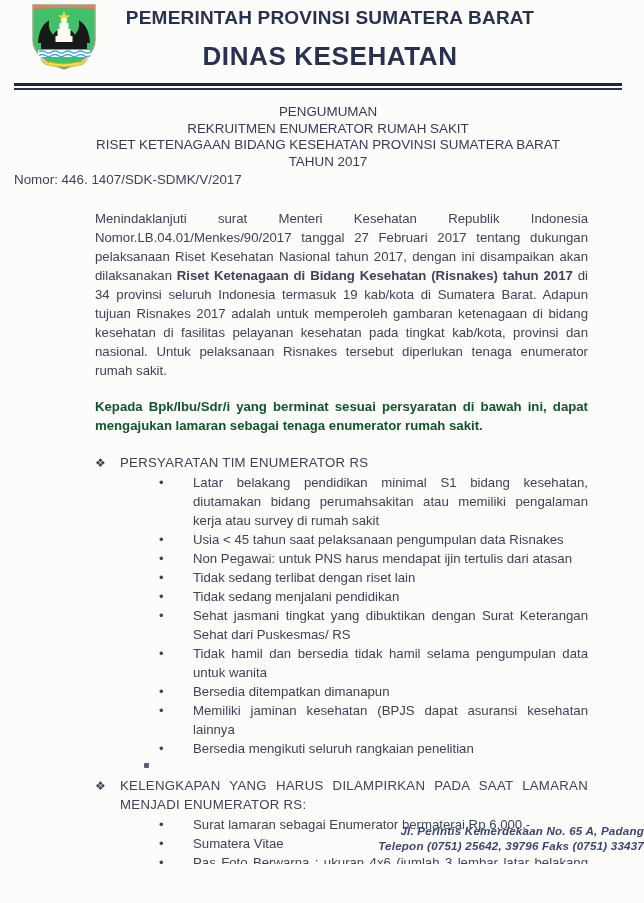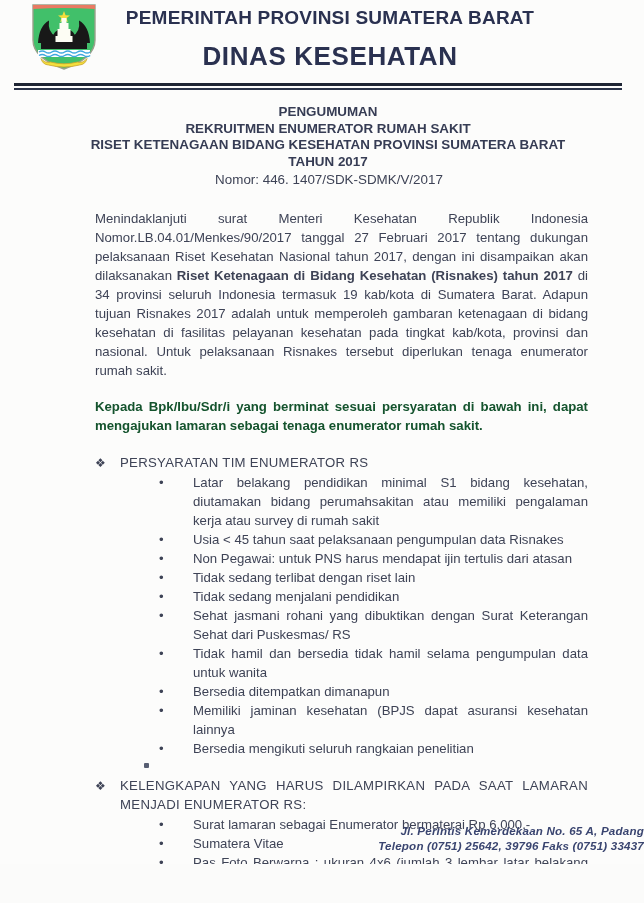--- a/index.html
+++ b/index.html
@@ -47,32 +47,32 @@
   }
 
   
   .title-block {
     position: absolute;
     top: 104px; left: 0;
     width: 644px;
     box-sizing: border-box;
     padding-left: 12px;
     text-align: center;
-    font-weight: bold;
+    font-weight: normal;
     font-size: 13.4px;
     line-height: 16.5px;
     color: #363c54;
   }
   .nomor {
     position: absolute;
     top: 172px; left: 0;
     width: 644px;
     box-sizing: border-box;
     padding-left: 14px;
-    text-align: center;
+    text-align: left;
     font-size: 13.4px;
     color: #3e4356;
   }
 
   
   .bodytext {
     position: absolute;
     top: 209px; left: 95px;
     width: 493px;
     font-size: 13.2px;
@@ -179,21 +179,21 @@
       <div class="sec-head">
         <span class="marker">❖</span>
         <span>PERSYARATAN TIM ENUMERATOR RS</span>
       </div>
       <ul class="bullets">
           <li>Latar belakang pendidikan minimal S1 bidang kesehatan, diutamakan bidang perumahsakitan atau memiliki pengalaman kerja atau survey di rumah sakit</li>
           <li>Usia &lt; 45 tahun saat pelaksanaan pengumpulan data Risnakes</li>
           <li>Non Pegawai: untuk PNS harus mendapat ijin tertulis dari atasan</li>
           <li>Tidak sedang terlibat dengan riset lain</li>
           <li>Tidak sedang menjalani pendidikan</li>
-          <li>Sehat jasmani rohani yang dibuktikan dengan Surat Keterangan Sehat dari Puskesmas/ RS</li>
+          <li>Sehat jasmani tingkat yang dibuktikan dengan Surat Keterangan Sehat dari Puskesmas/ RS</li>
           <li>Tidak hamil dan bersedia tidak hamil selama pengumpulan data untuk wanita</li>
           <li>Bersedia ditempatkan dimanapun</li>
           <li>Memiliki jaminan kesehatan (BPJS dapat asuransi kesehatan lainnya</li>
           <li>Bersedia mengikuti seluruh rangkaian penelitian</li>
         </ul>
     </div>
 
     <div class="section">
       <div class="sec-head">
         <span class="marker">❖</span>

